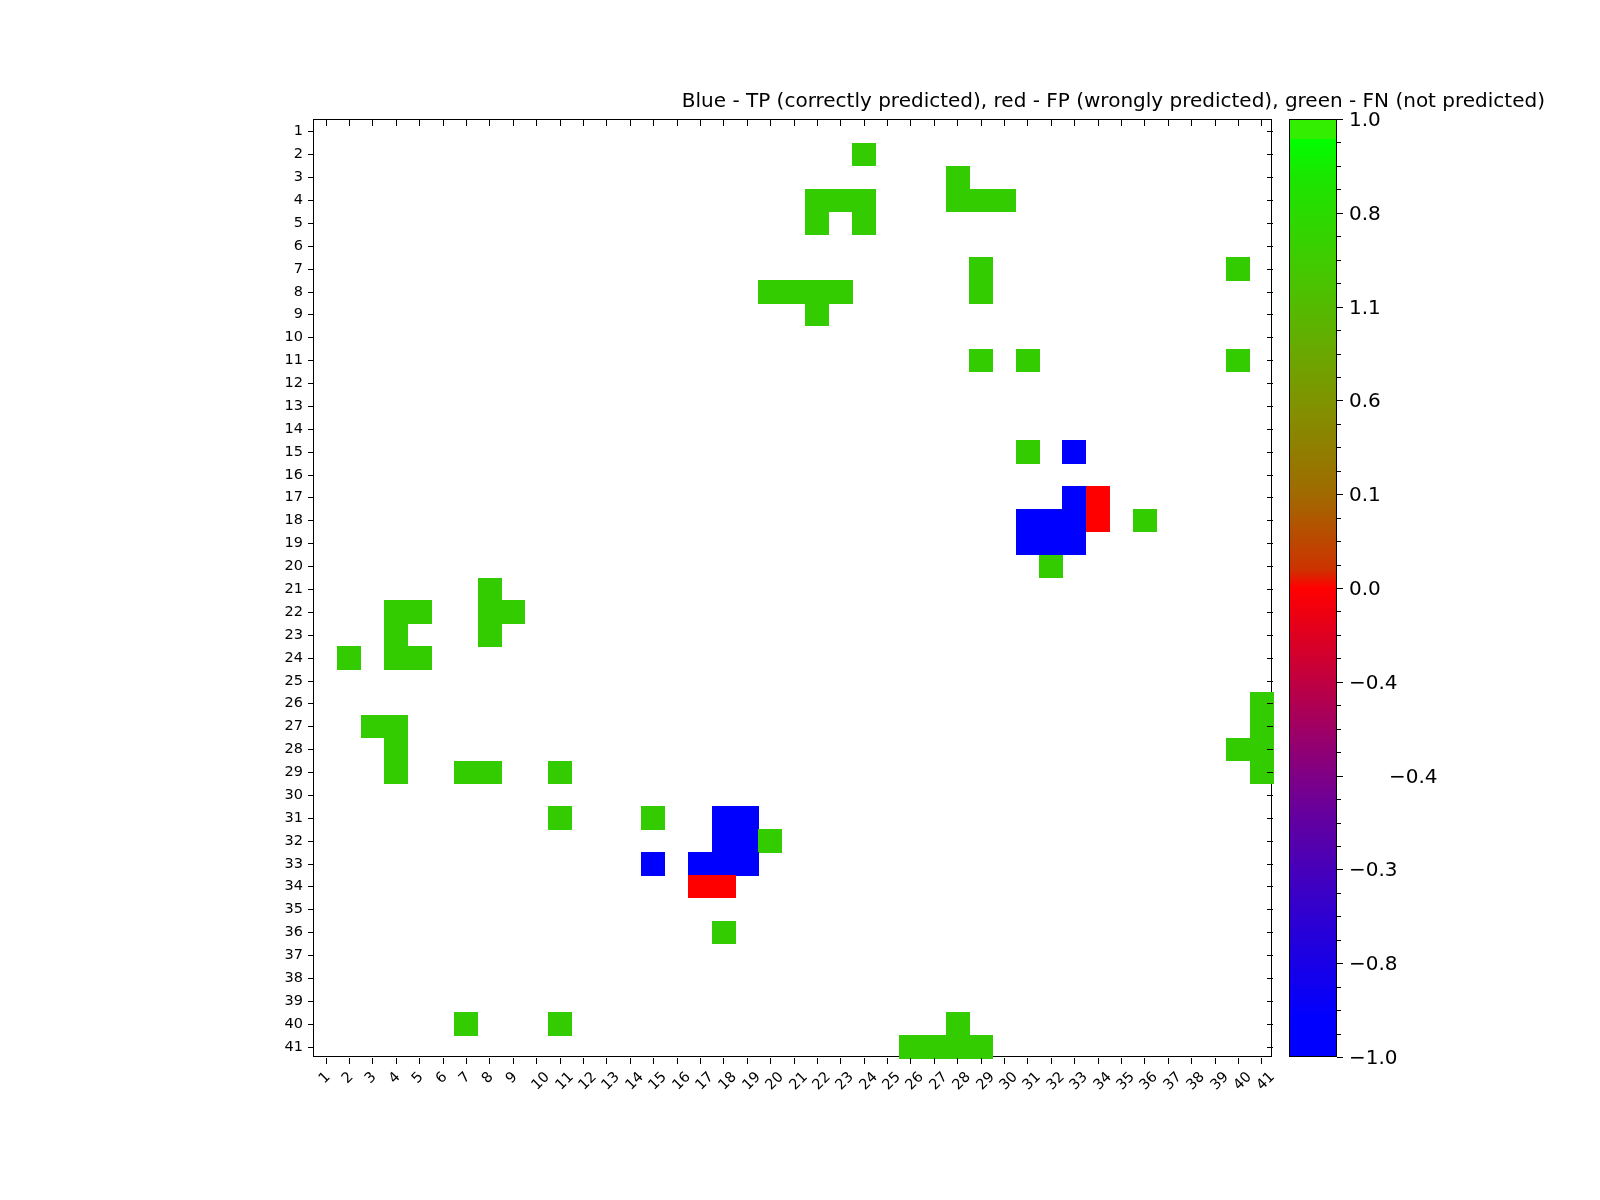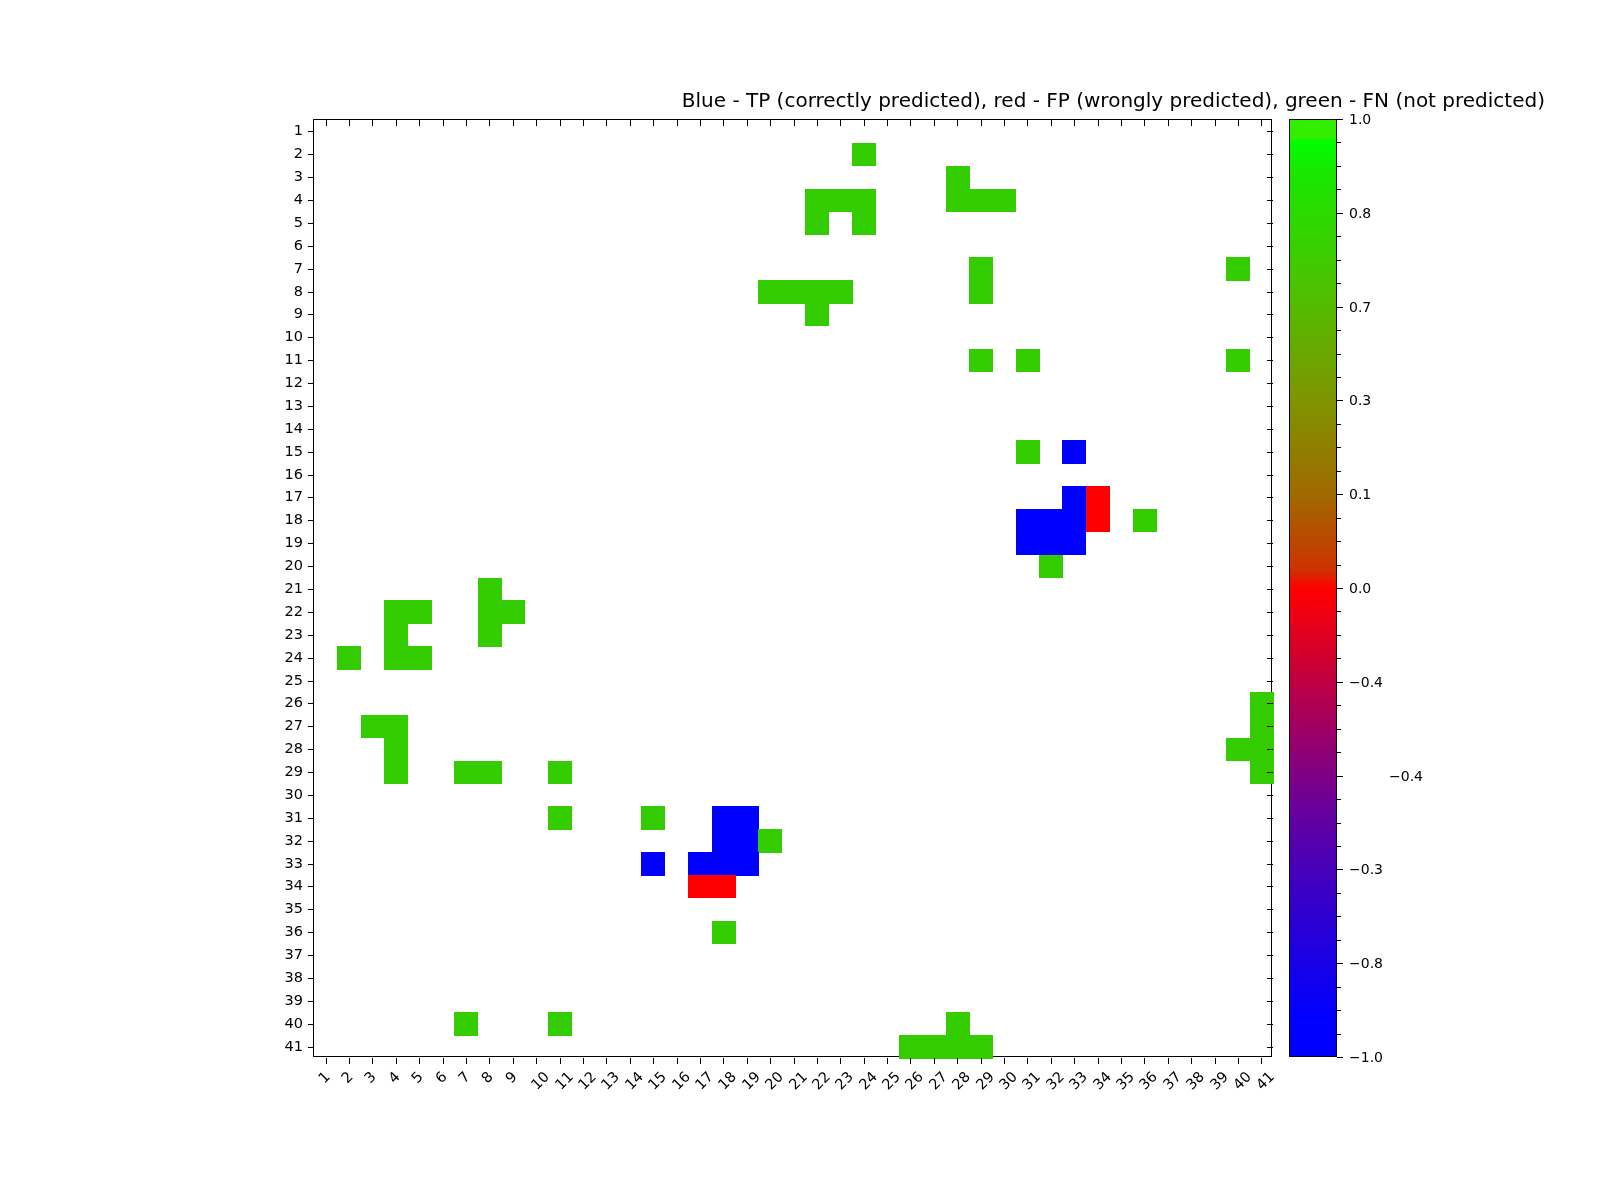--- a/index.html
+++ b/index.html
@@ -31,21 +31,21 @@
   
   .cbar-wrap{position:absolute;left:1289px;top:119px;width:48px;height:938px;}
   .cbar{position:absolute;left:0;top:0;width:48px;height:938px;border:1px solid #000;
         box-sizing:border-box;
         background:linear-gradient(to bottom,#33ee00 0%,#33ee00 2%,#00ff00 0%,
                    #1ae600 6%,#4cc200 18%,#7f9400 30%,#a06a00 40%,#cc3300 48%,
                    #ff0000 50%,#cc0033 58%,#99006b 66%,#66009e 74%,#3300cc 84%,
                    #0000ff 96%,#0000ff 100%);}
   .cbar-tick{position:absolute;left:48px;width:6px;height:1px;background:#000;}
   .cbar-tick-minor{position:absolute;left:48px;width:4px;height:1px;background:#000;}
-  .cbar-label{position:absolute;left:60px;font-size:14px;line-height:14.5px;}
+  .cbar-label{position:absolute;left:60px;font-size:20px;line-height:14.5px;}
 </style>
 </head>
 <body>
 
 <div class="page">
 
 
   <div class="subtitle">Blue - TP (correctly predicted), red - FP (wrongly predicted), green - FN (not predicted)</div>
 
   <div class="plot-frame">
@@ -390,26 +390,26 @@
         <div class="cbar-label" style="top: -7px;">1.0</div>
         <div class="cbar-tick-minor" style="top: 23.45px;"></div>
         <div class="cbar-tick-minor" style="top: 46.9px;"></div>
         <div class="cbar-tick-minor" style="top: 70.35px;"></div>
         <div class="cbar-tick" style="top: 93.8px;"></div>
         <div class="cbar-label" style="top: 86.8px;">0.8</div>
         <div class="cbar-tick-minor" style="top: 117.25px;"></div>
         <div class="cbar-tick-minor" style="top: 140.7px;"></div>
         <div class="cbar-tick-minor" style="top: 164.15px;"></div>
         <div class="cbar-tick" style="top: 187.6px;"></div>
-        <div class="cbar-label" style="top: 180.6px;">0.7</div>
+        <div class="cbar-label" style="top: 180.6px;">1.1</div>
         <div class="cbar-tick-minor" style="top: 211.05px;"></div>
         <div class="cbar-tick-minor" style="top: 234.5px;"></div>
         <div class="cbar-tick-minor" style="top: 257.95px;"></div>
         <div class="cbar-tick" style="top: 281.4px;"></div>
-        <div class="cbar-label" style="top: 274.4px;">0.3</div>
+        <div class="cbar-label" style="top: 274.4px;">0.6</div>
         <div class="cbar-tick-minor" style="top: 304.85px;"></div>
         <div class="cbar-tick-minor" style="top: 328.3px;"></div>
         <div class="cbar-tick-minor" style="top: 351.75px;"></div>
         <div class="cbar-tick" style="top: 375.2px;"></div>
         <div class="cbar-label" style="top: 368.2px;">0.1</div>
         <div class="cbar-tick-minor" style="top: 398.65px;"></div>
         <div class="cbar-tick-minor" style="top: 422.1px;"></div>
         <div class="cbar-tick-minor" style="top: 445.55px;"></div>
         <div class="cbar-tick" style="top: 469px;"></div>
         <div class="cbar-label" style="top: 462px;">0.0</div>

